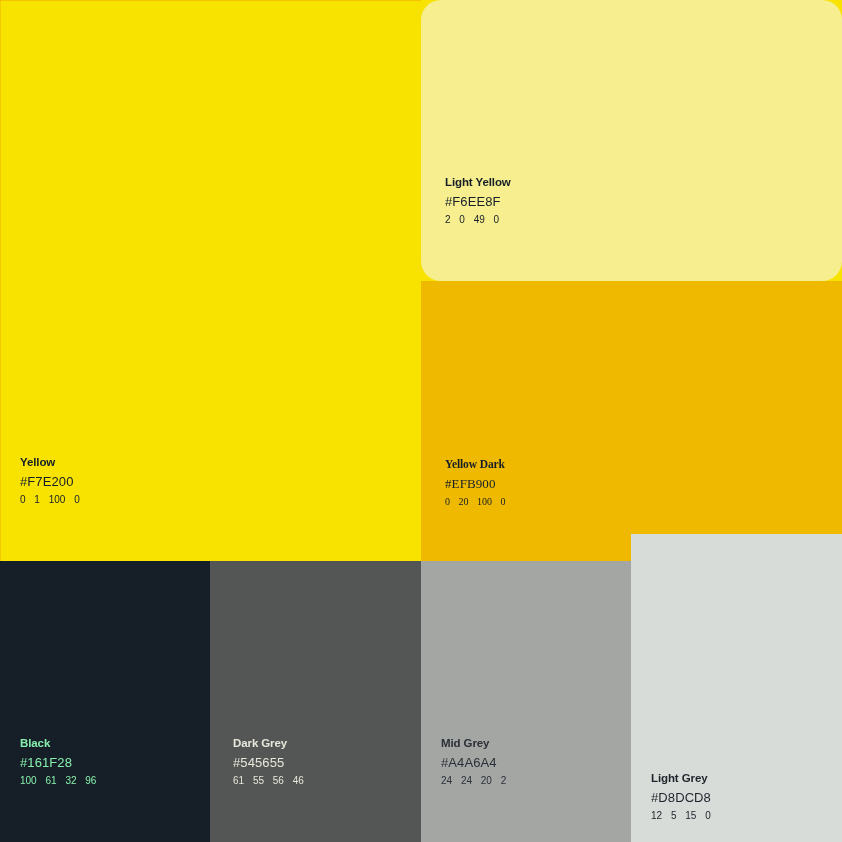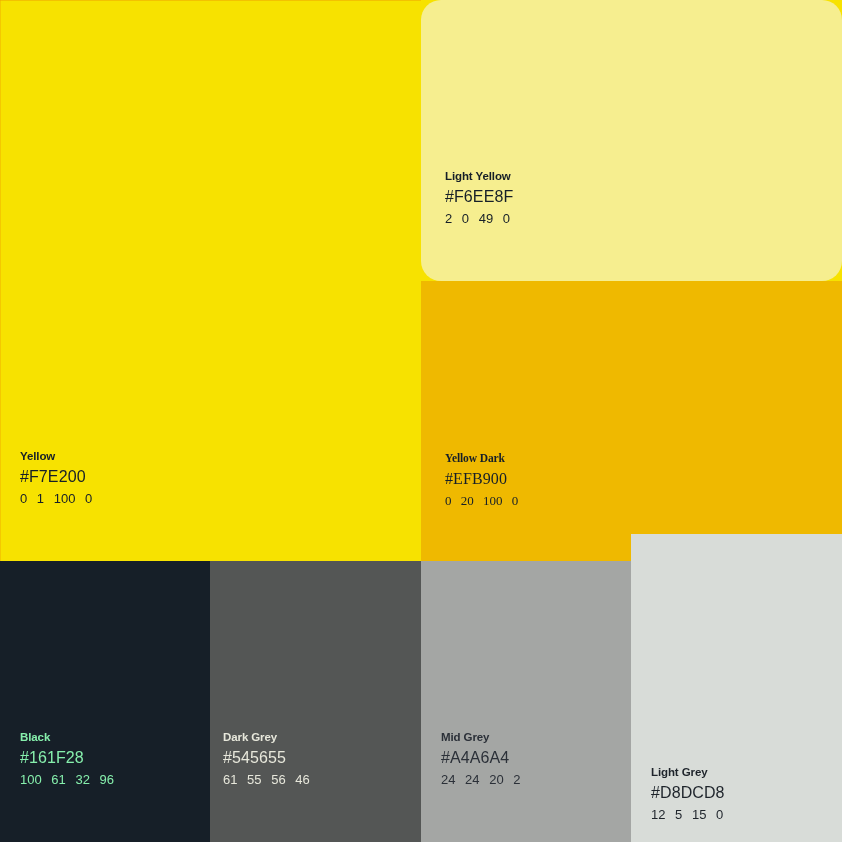--- a/index.html
+++ b/index.html
@@ -35,29 +35,29 @@
 
   .sw-name {
     font-size: 11.5px;
     font-weight: bold;
     letter-spacing: -0.1px;
     margin-bottom: 7px;
     white-space: nowrap;
   }
 
   .sw-hex {
-    font-size: 16px;
+    font-size: 13px;
     font-weight: normal;
     letter-spacing: 0.1px;
     margin-bottom: 7px;
     white-space: nowrap;
   }
 
   .sw-cmyk {
-    font-size: 13px;
+    font-size: 10px;
     font-weight: normal;
     white-space: nowrap;
   }
 
   .sw-cmyk span {
     margin-right: 6px;
   }
   .sw-cmyk span:last-child { margin-right: 0; }
 
   
@@ -82,21 +82,21 @@
   #sw-black      { left: 0px;   top: 561px; width: 210px; height: 281px; }
   #sw-dark-grey  { left: 210px; top: 561px; width: 211px; height: 281px; }
   #sw-mid-grey   { left: 421px; top: 561px; width: 210px; height: 281px; padding-left: 36px; }
   #sw-light-grey { left: 631px; top: 534px; width: 211px; height: 343px; }
 
   #sw-black .caption,
   #sw-dark-grey .caption,
   #sw-mid-grey .caption,
   #sw-light-grey .caption { bottom: 56px; }
 
-  #sw-dark-grey .caption  { left: 13px; }
+  #sw-dark-grey .caption  { left: 23px; }
   #sw-mid-grey .caption   { left: 20px; }
   #sw-light-grey .caption { left: 20px; }
 
   
   #edge-top {
     position: absolute; left: 0; top: 0;
     width: 421px; height: 1px;
     background: #F0A800;
     opacity: 0.55;
   }

